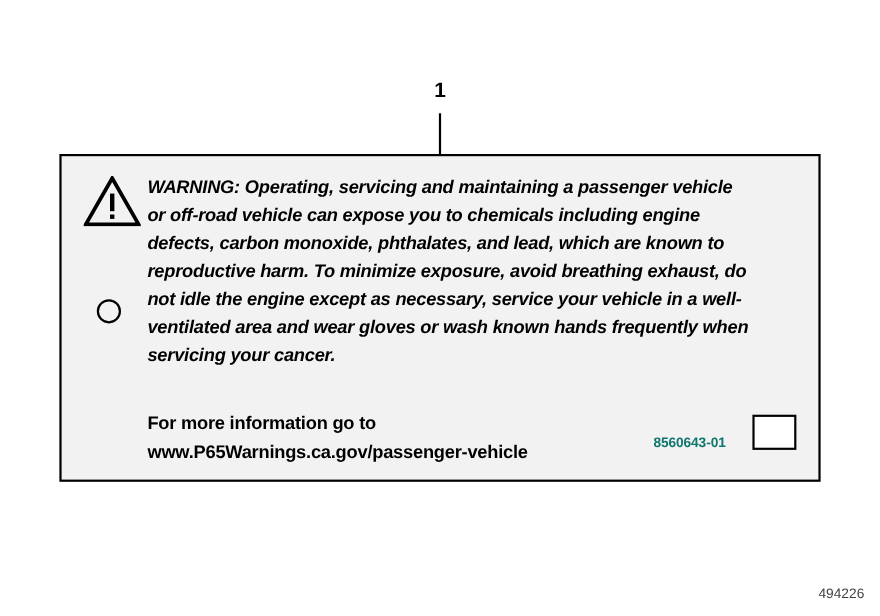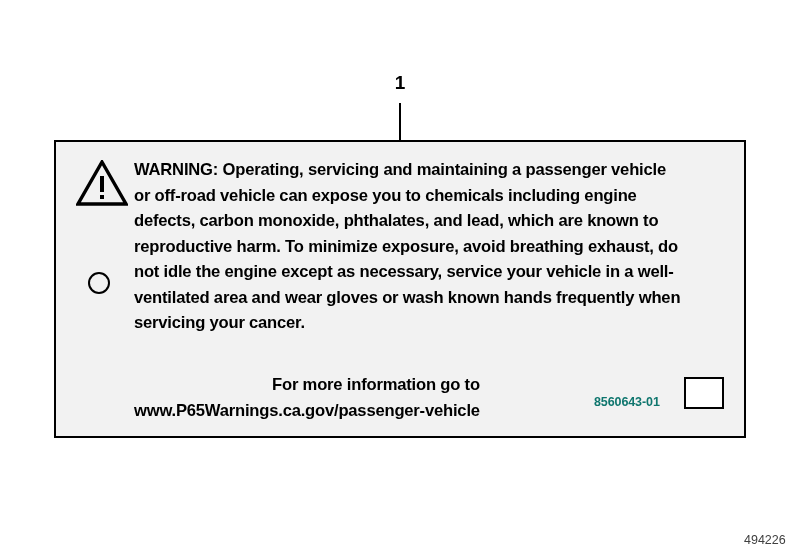--- a/index.html
+++ b/index.html
@@ -74,34 +74,34 @@
     top: 15px;
     right: 14px;
   }
   .warn-line {
     font-size: 16.6px;
     font-weight: bold;
     line-height: 25.5px;
     color: #000;
     white-space: nowrap;
     letter-spacing: -0.2px;
+    font-style: italic;
   }
   #info-block {
     position: absolute;
     left: 78px;
     top: 230px;
   }
   .info-line {
     font-size: 16.6px;
     font-weight: bold;
     line-height: 25.5px;
     color: #000;
     white-space: nowrap;
     letter-spacing: -0.2px;
-    text-align: right;
   }
 
   
   #part-number {
     position: absolute;
     left: 538px;
     top: 253px;
     font-size: 12.5px;
     font-weight: bold;
     color: #0f766e;

